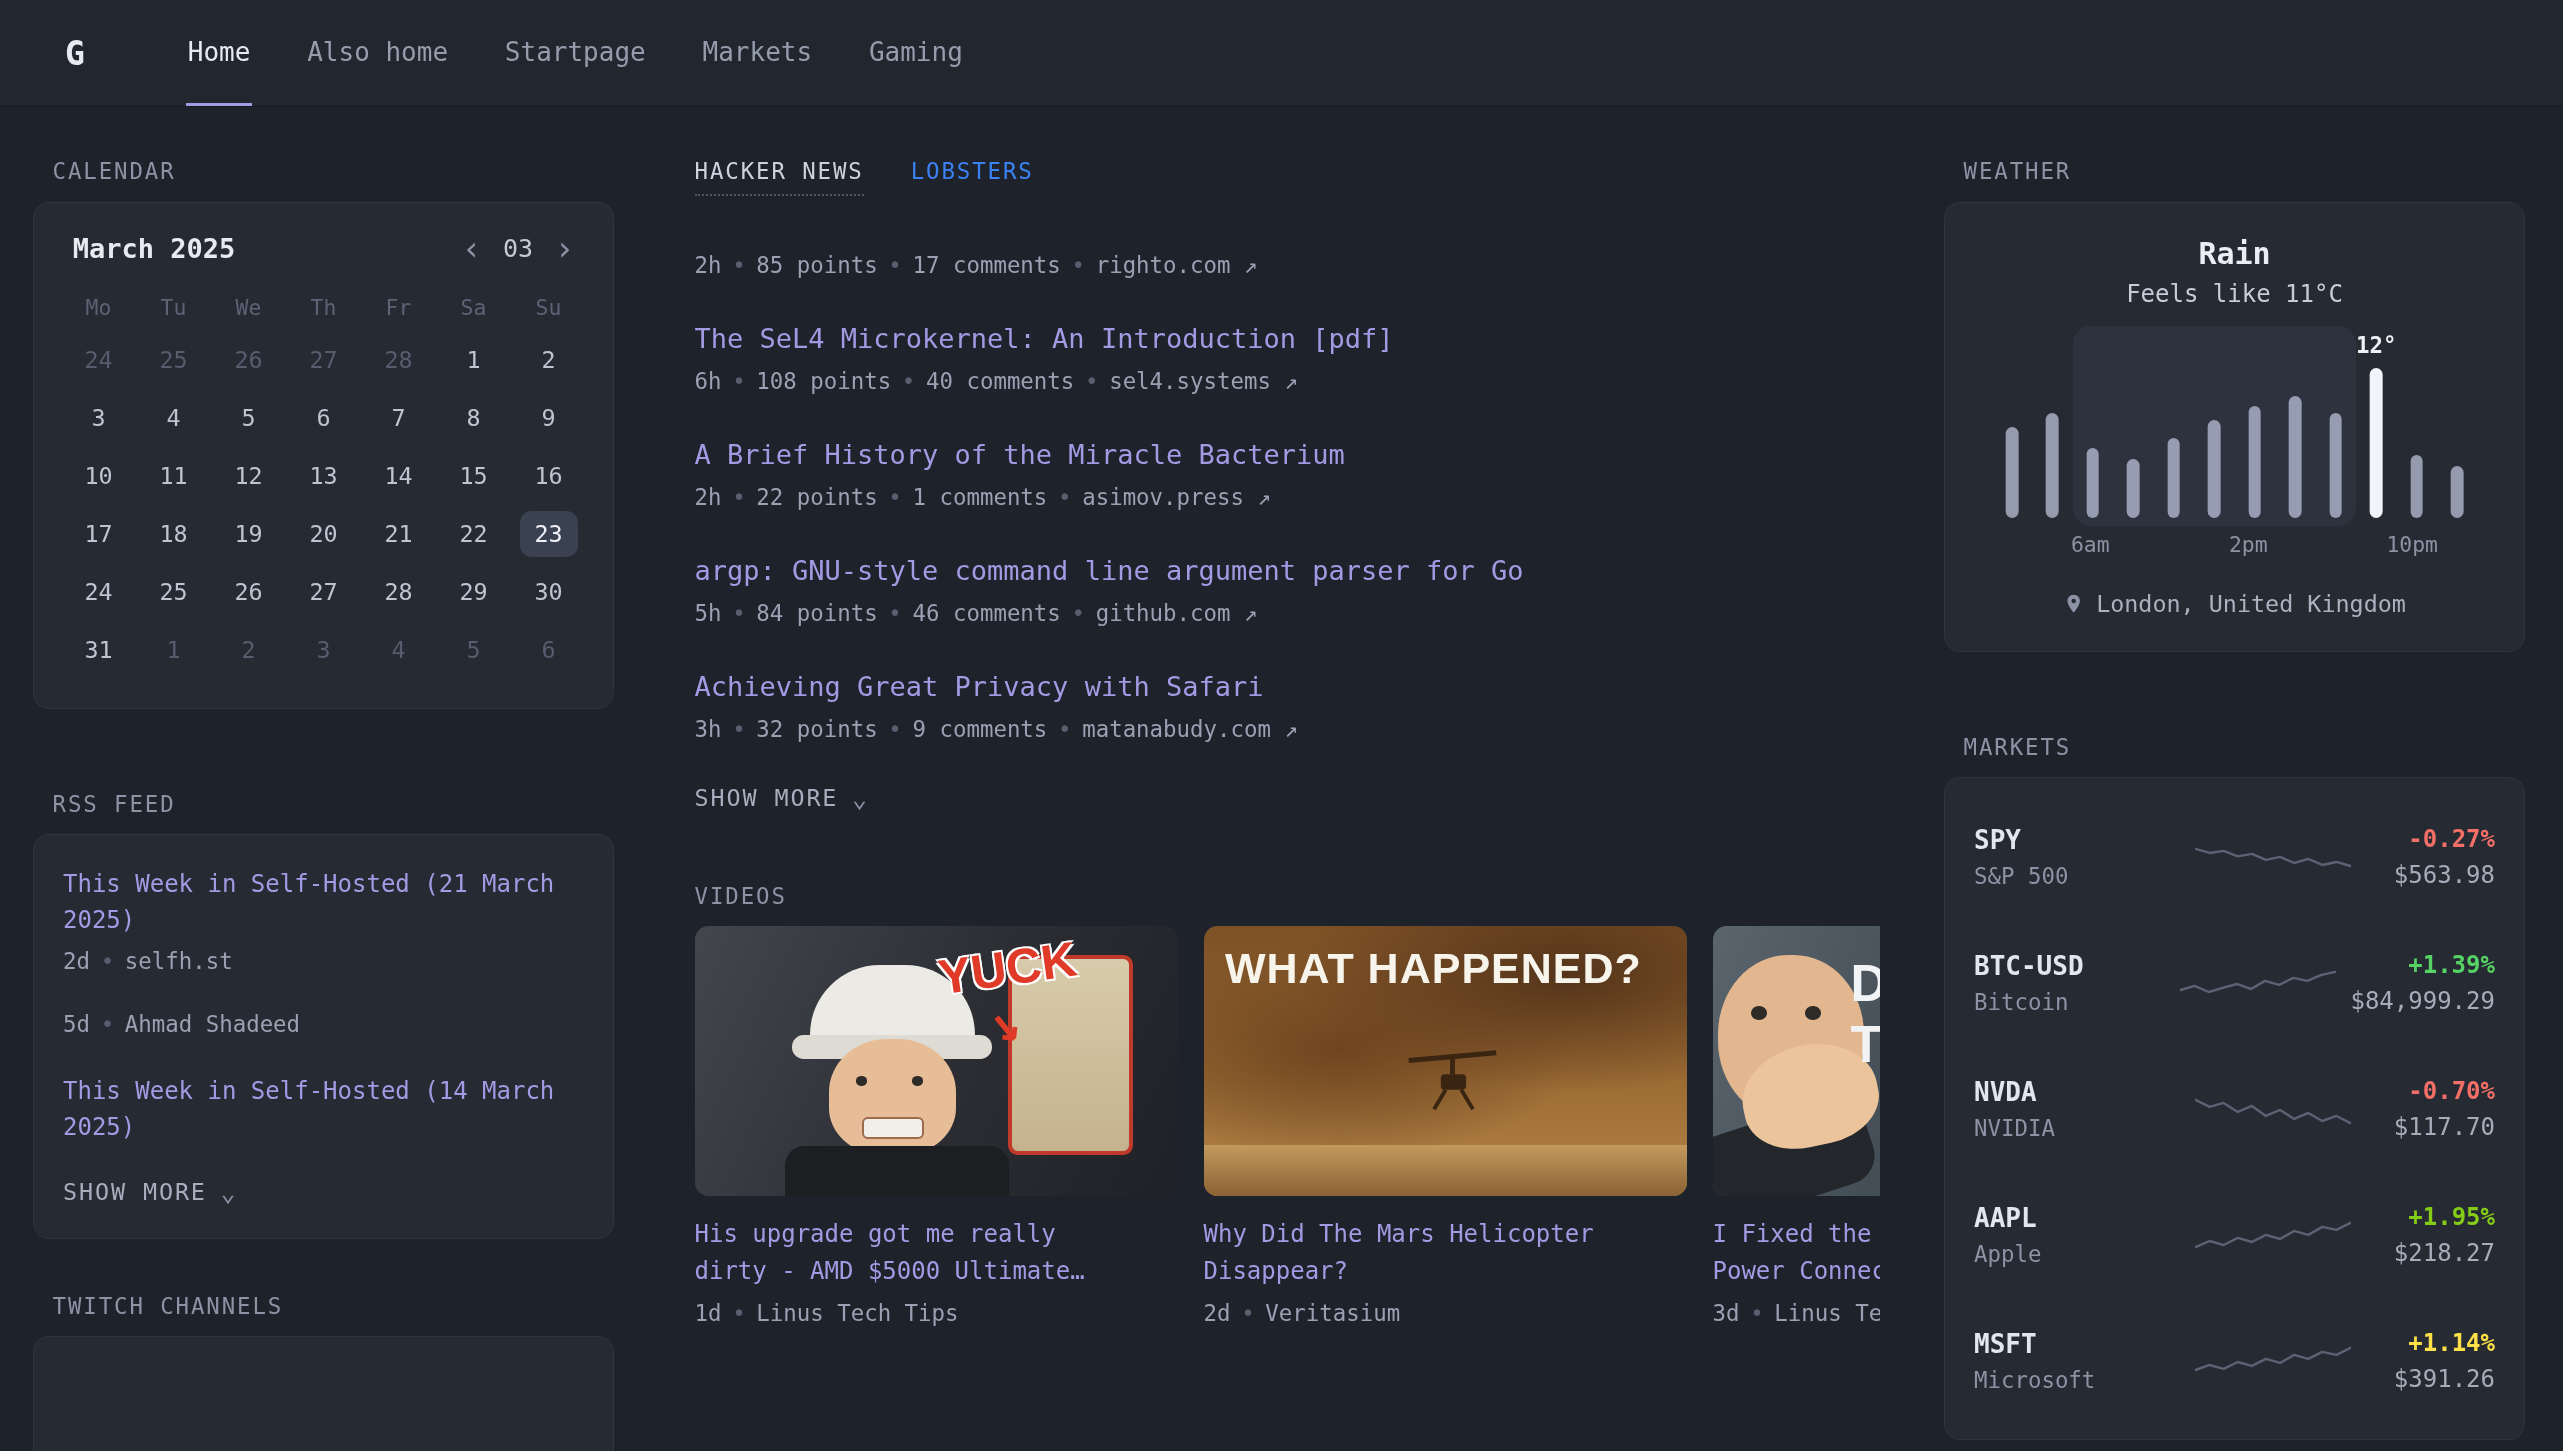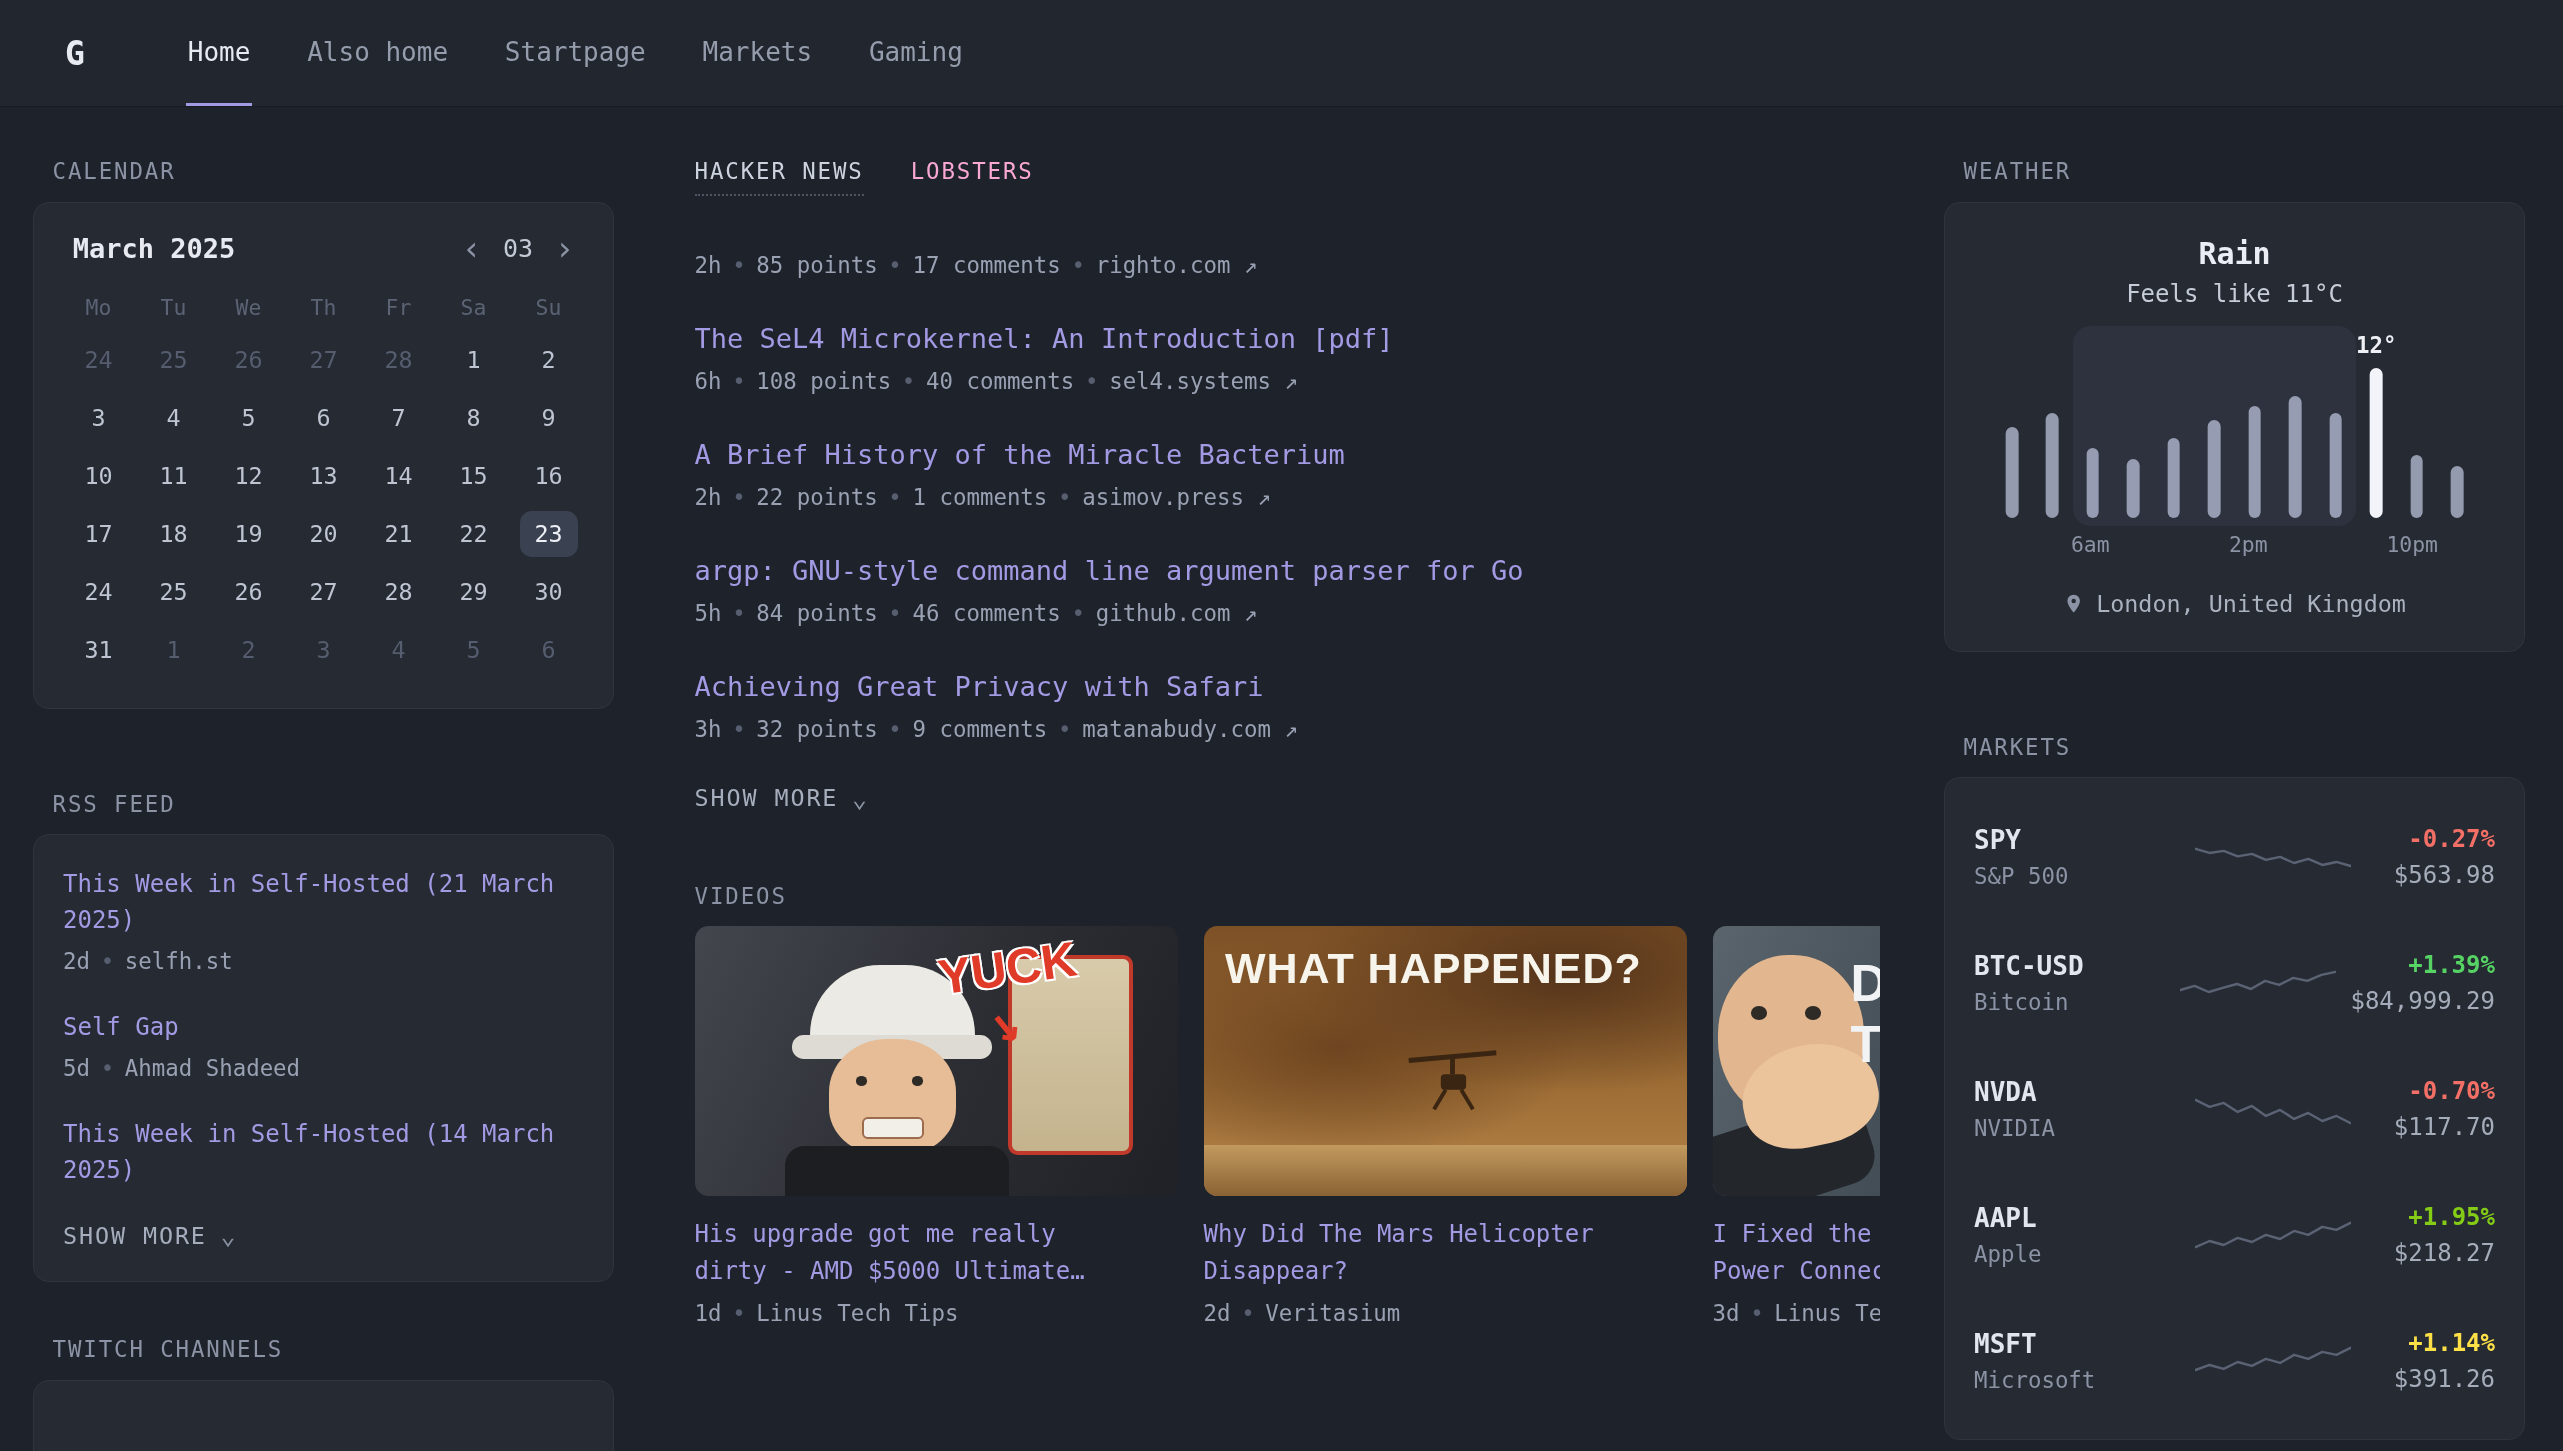--- a/index.html
+++ b/index.html
@@ -82,21 +82,21 @@
 
   .rss-section{ margin-top:82px; }
   .rss-card{ padding:31px 29px; }
   .rss-item{ margin-bottom:33px; }
 
   .twitch-section{ margin-top:54px; }
   .twitch-card{ height:136px; }
 
   
   .news-tabs{ display:flex; gap:47px; margin-bottom:54px; }
-  .news-tab{ font-size:22.4px; letter-spacing:1.9px; color:#f9a8d4; padding-bottom:9.7px; cursor:pointer;}
+  .news-tab{ font-size:22.4px; letter-spacing:1.9px; color:#3b82f6; padding-bottom:9.7px; cursor:pointer;}
   .news-tab.active{ color:#ccd2de; border-bottom:2.9px dotted #4d5565; }
   .story{ margin-bottom:39px; }
   .story-title{ font-size:27px; line-height:1.45; margin-bottom:1.9px;}
   .news-show-more{ margin-top:9.7px; }
 
   
   .videos-section{ margin-top:70px; }
   .videos-row{ display:flex; gap:26px; overflow:hidden; }
   .video-card{ width:483px; flex-shrink:0; }
   .thumb{ position:relative; width:483px; height:270px; border-radius:13.6px; overflow:hidden; cursor:pointer;}
@@ -347,21 +347,20 @@
 
     <section class="rss-section">
       <h2 class="sec-title">RSS FEED</h2>
       <div class="card rss-card">
         <div id="rss-items">
             <article class="rss-item">
               <a class="item-title">This Week in Self-Hosted (21 March 2025)</a>
               <div class="meta"><span class="meta-part">2d</span><span class="dot">•</span><span class="meta-part">selfh.st</span></div>
             </article>
             <article class="rss-item">
-              <a class="item-title">Self Gap</a>
               <div class="meta"><span class="meta-part">5d</span><span class="dot">•</span><span class="meta-part">Ahmad Shadeed</span></div>
             </article>
             <article class="rss-item">
               <a class="item-title">This Week in Self-Hosted (14 March 2025)</a>
             </article>
           </div>
         <button class="show-more">
           <span>SHOW MORE</span>
           <span class="chev-down">⌄</span>
         </button>

